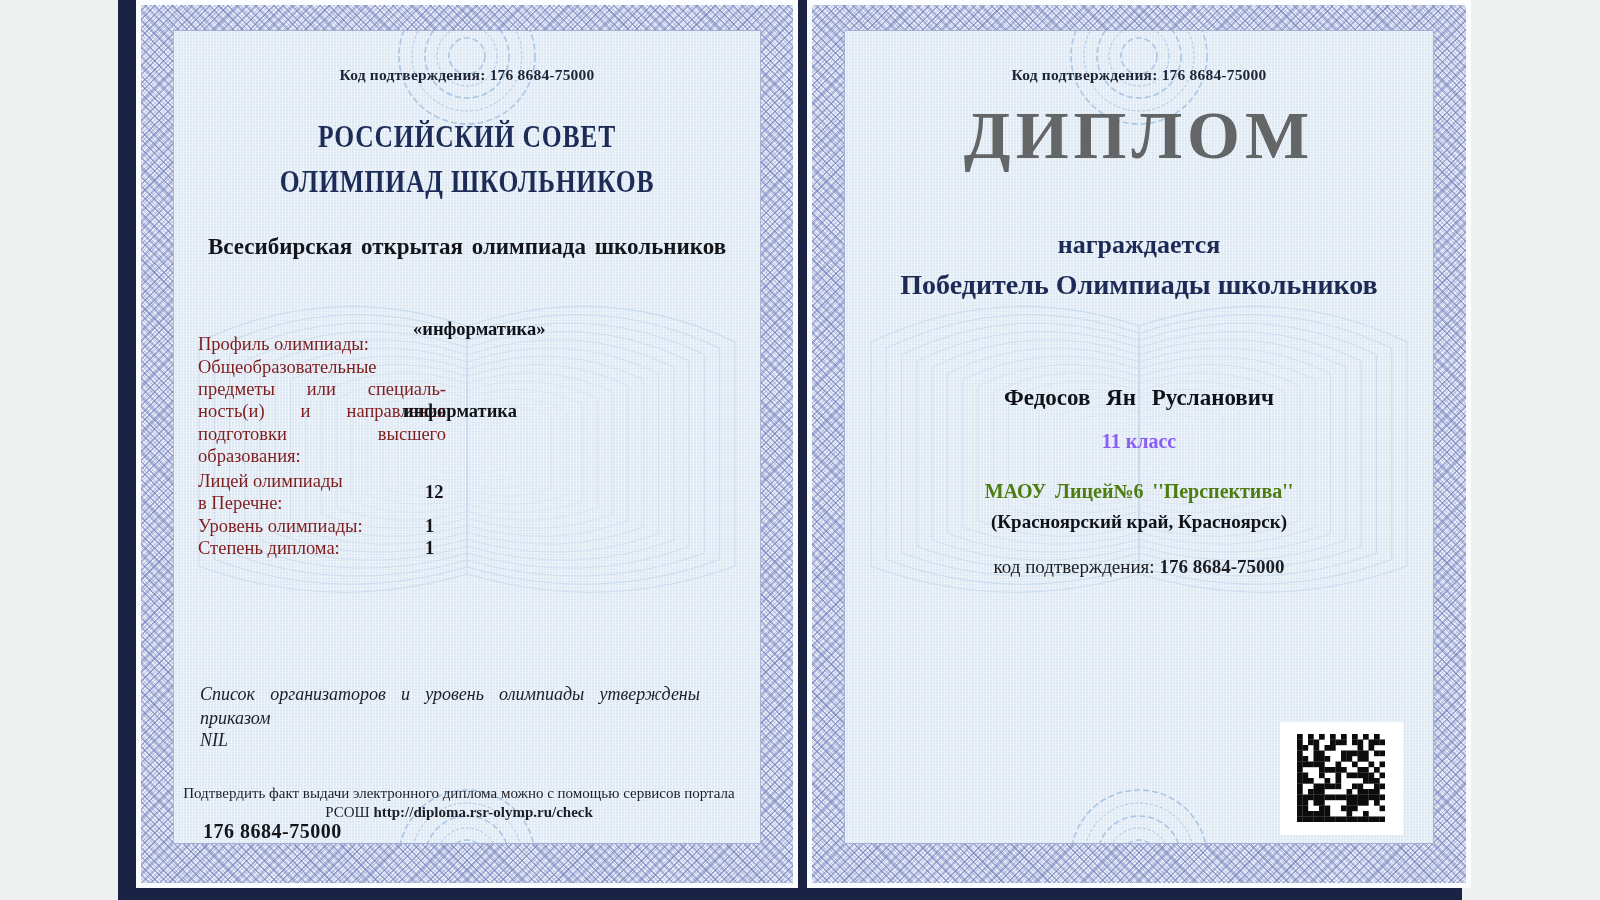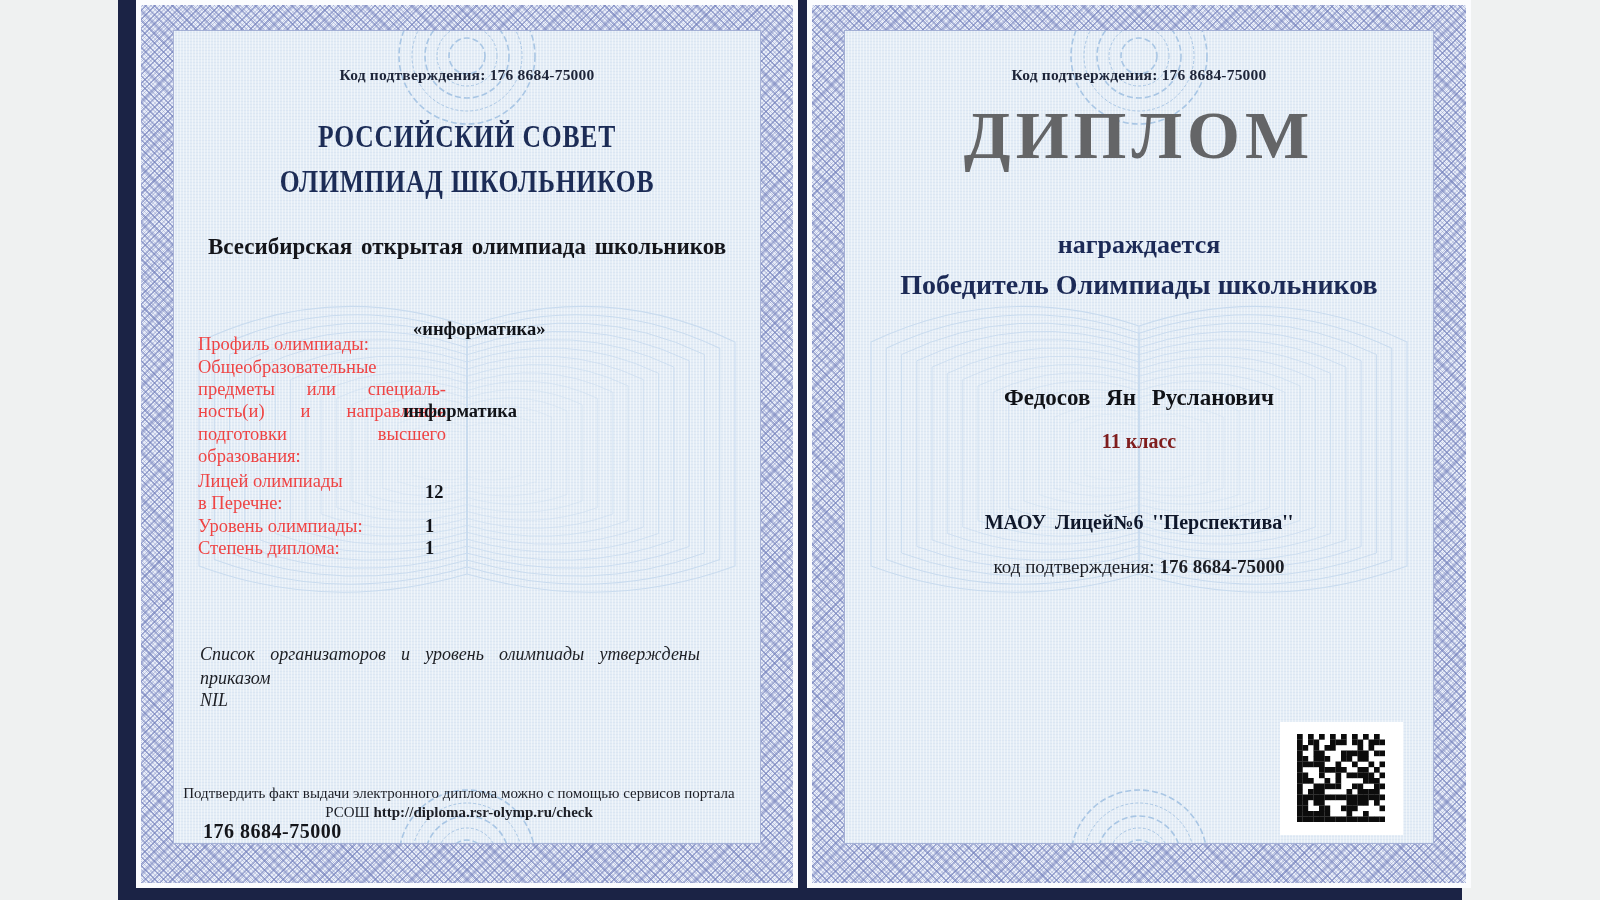--- a/index.html
+++ b/index.html
@@ -44,37 +44,37 @@
   .abs{position:absolute;}
   .ctr{left:0;width:100%;text-align:center;}
 
   
   .code-line{font-size:15.5px;font-weight:bold;color:#1d2438;letter-spacing:.2px;}
   .council{
     color:#1c2c56;font-weight:bold;font-size:32px;line-height:45px;
     transform:scaleX(.8);transform-origin:50% 0;white-space:nowrap;letter-spacing:1px;
   }
   .oly-name{font-size:23px;font-weight:bold;color:#14151a;word-spacing:3px;text-align:center;}
-  .lbl{font-size:18.5px;color:#ef4444;line-height:22px;white-space:nowrap;}
+  .lbl{font-size:18.5px;color:#7f1d1d;line-height:22px;white-space:nowrap;}
   .val{font-size:18.5px;font-weight:bold;color:#111318;line-height:22px;white-space:nowrap;}
   .jline{text-align:justify;text-align-last:justify;width:248px;white-space:normal;}
-  .italic-line{font-style:italic;font-size:18px;color:#1c1e24;line-height:23px;white-space:nowrap;}
+  .italic-line{font-style:italic;font-size:18px;color:#1c1e24;line-height:23px;white-space:nowrap;margin-top:40px;}
   .italic-just{width:500px;text-align:justify;text-align-last:justify;white-space:normal;}
   .fine{font-size:15px;color:#1d1f26;line-height:19px;text-align:center;}
   .fine b{font-weight:bold;}
   .footer-code{font-size:20px;font-weight:bold;color:#14151a;letter-spacing:.5px;}
 
   
   .dip-title{font-size:68px;font-weight:bold;color:#646567;letter-spacing:5px;line-height:66px;}
   .dip-degree{font-size:41px;font-weight:bold;color:#646567;letter-spacing:7px;line-height:42px;}
   .awarded{font-size:26px;font-weight:bold;color:#1c2a56;}
   .winner{font-size:28px;font-weight:bold;color:#1c2a56;}
   .recipient{font-size:23px;font-weight:bold;color:#101217;word-spacing:10px;}
-  .grade{font-size:20px;font-weight:bold;color:#7f1d1d;}
-  .school{font-size:20px;font-weight:bold;color:#0f172a;word-spacing:4px;margin-top:31px;}
+  .grade{font-size:20px;font-weight:bold;color:#8b5cf6;}
+  .school{font-size:20px;font-weight:bold;color:#4d7c0f;word-spacing:4px;}
   .location{font-size:19px;font-weight:bold;color:#101217;}
   .code-bottom{font-size:19px;color:#1b1d24;}
   .code-bottom b{font-weight:bold;}
   .qr-box{position:absolute;left:473px;top:722px;width:123px;height:113px;background:#ffffff;z-index:4;}
   .qr-box svg{position:absolute;left:17px;top:12px;}
 </style>
 </head>
 <body>
 
 <div class="backdrop"></div>
@@ -195,20 +195,21 @@
     <div class="abs ctr code-line" style="top:66px"><span>Код подтверждения:</span> <span>176 8684-75000</span></div>
 
     <div class="abs ctr dip-title" style="top:102px">ДИПЛОМ</div>
 
     <div class="abs ctr awarded" style="top:230px">награждается</div>
     <div class="abs ctr winner" style="top:269px">Победитель Олимпиады школьников</div>
 
     <div class="abs ctr recipient" style="top:385px">Федосов Ян Русланович</div>
     <div class="abs ctr grade" style="top:430px">11 класс</div>
     <div class="abs ctr school" style="top:480px">МАОУ Лицей№6 ''Перспектива''</div>
+    <div class="abs ctr location" style="top:511px">(Красноярский край, Красноярск)</div>
 
     <div class="abs ctr code-bottom" style="top:556px"><span>код подтверждения:</span> <b>176 8684-75000</b></div>
 
     <div class="qr-box">
       <svg id="qr-matrix" width="88" height="88" viewBox="0 0 88 88">
           <rect x="0" y="0" width="5.7" height="5.7" fill="#0c0c0c"></rect>
           <rect x="11" y="0" width="5.7" height="5.7" fill="#0c0c0c"></rect>
           <rect x="22" y="0" width="5.7" height="5.7" fill="#0c0c0c"></rect>
           <rect x="33" y="0" width="5.7" height="5.7" fill="#0c0c0c"></rect>
           <rect x="44" y="0" width="5.7" height="5.7" fill="#0c0c0c"></rect>

